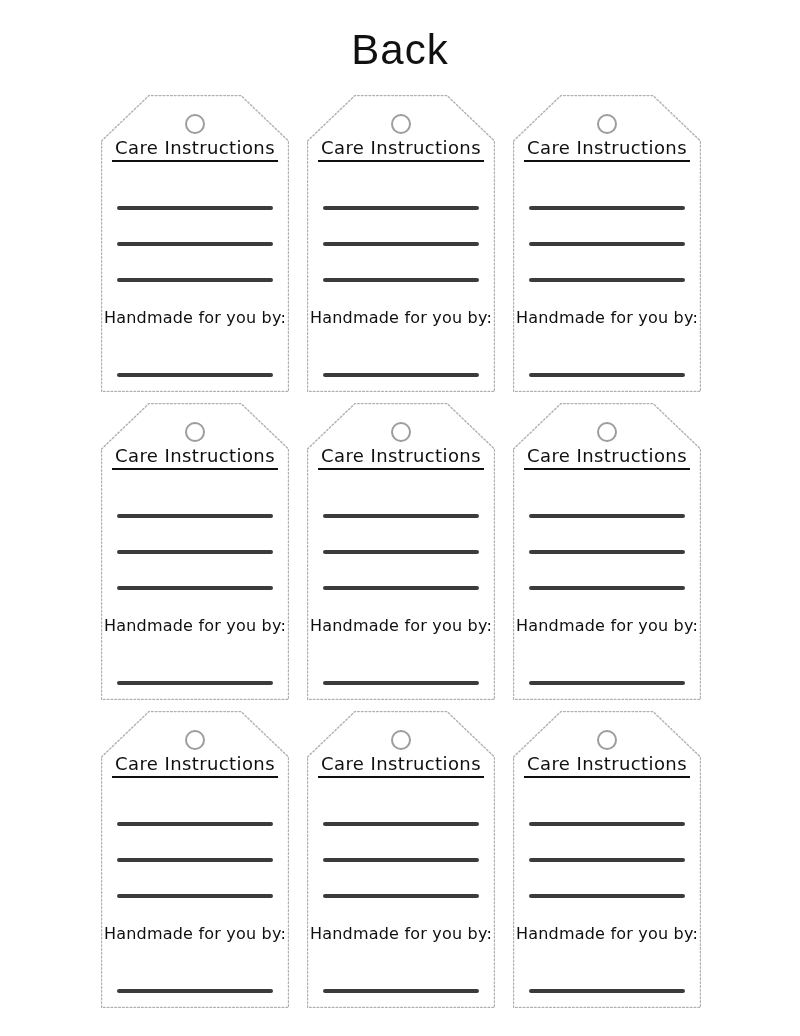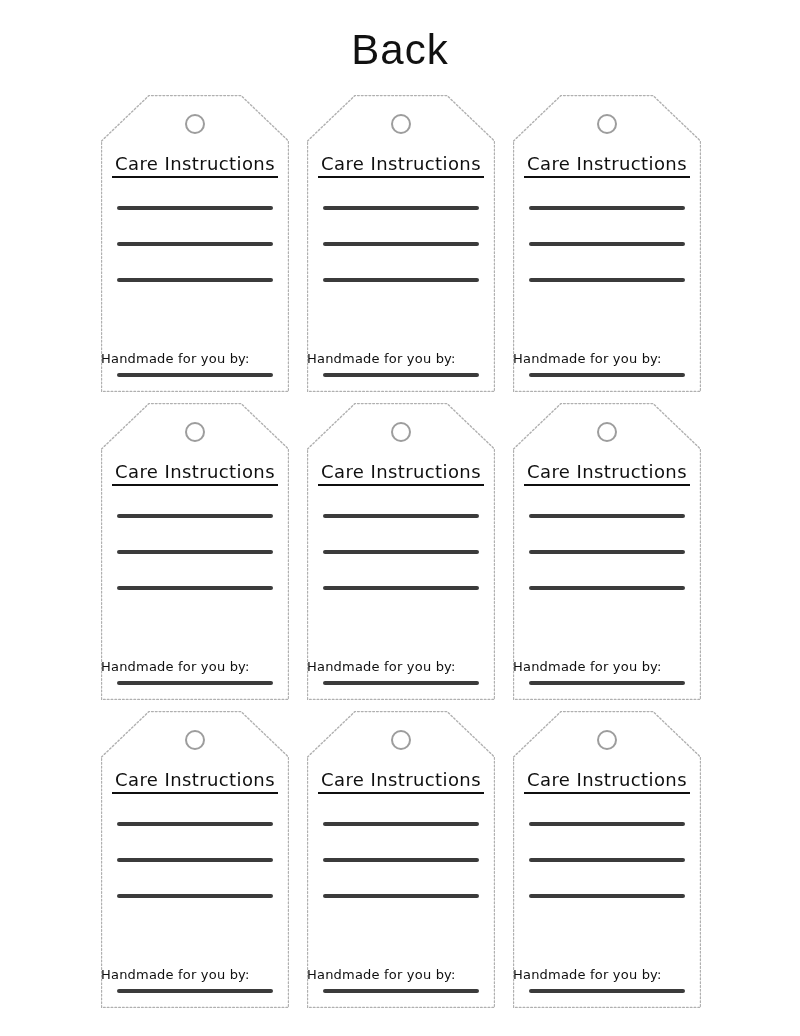--- a/index.html
+++ b/index.html
@@ -28,45 +28,44 @@
     display:grid;
     grid-template-columns:repeat(3,188px);
     column-gap:18px; row-gap:11px;
   }
 
   .tag{ position:relative; width:188px; height:297px; }
   .tag-outline{ position:absolute; left:0; top:0; width:188px; height:297px; display:block; }
 
   .tag-heading{
     position:absolute; top:42px; left:0; right:0;
-    text-align:center; white-space:nowrap;margin-top:16px;
+    text-align:center; white-space:nowrap;
   }
   .tag-heading .heading-text{
     display:inline-block;
     font-size:18px; letter-spacing:0.4px;
     color:var(--heading-text);
     border-bottom:2px solid var(--heading-text);
     padding:0 3px 2px 3px;
   }
 
   .rule{
     position:absolute; left:16px; right:16px; height:4px;
     background:var(--writing-line); border-radius:2px;
   }
   .rule.line-1{ top:111px; }
   .rule.line-2{ top:147px; }
   .rule.line-3{ top:183px; }
   .rule.line-4{ top:278px; }
 
   .handmade{
     position:absolute; top:213px; left:0; right:0;
-    text-align:left; white-space:nowrap;
-    font-size:13px; letter-spacing:0.2px;
+    text-align:center; white-space:nowrap;
+    font-size:16px; letter-spacing:0.2px;
     color:var(--heading-text);
-    margin-top:43px;
   }
 </style>
 </head>
 <body>
 
 <div class="page">
   <h1 class="page-title">Back</h1>
   <div class="tags-grid" id="grid">
   <div class="tag">
     <svg class="tag-outline" viewBox="0 0 188 297" width="188" height="297" aria-hidden="true">

